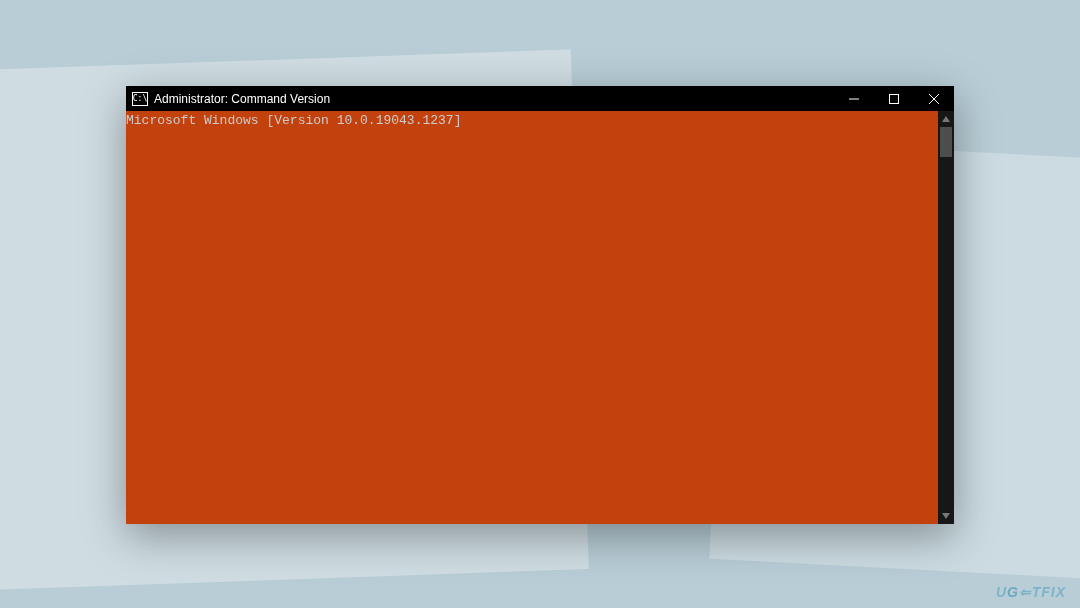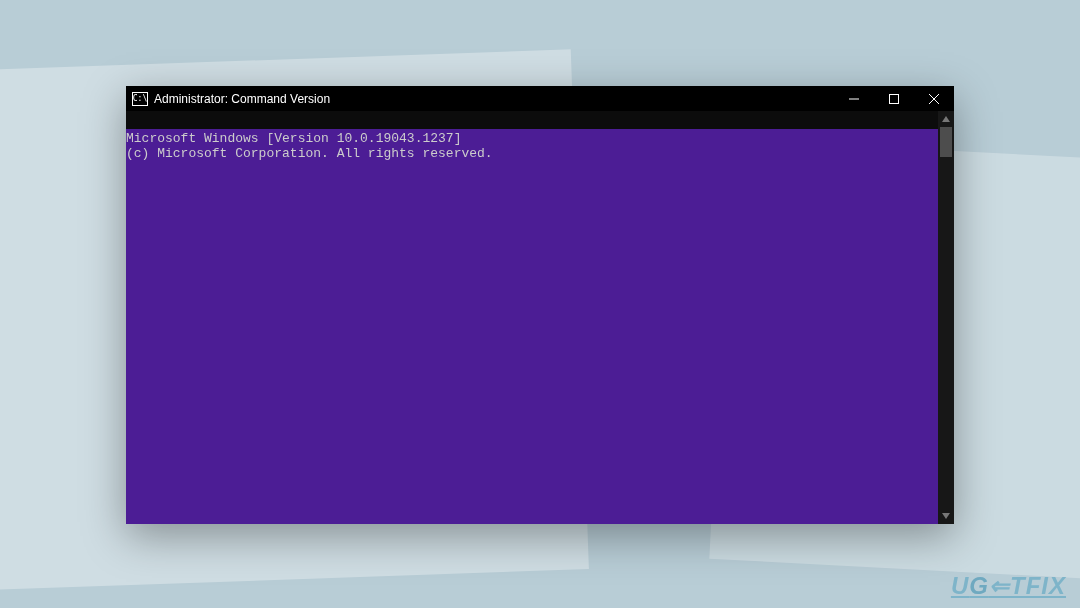--- a/index.html
+++ b/index.html
@@ -80,28 +80,27 @@
     }
     .win-btn svg { display: block; }
     .terminal-area {
       position: relative;
       flex: 1;
       display: flex;
       flex-direction: row;
     }
     .terminal {
       flex: 1;
-      background: #4c1d95;
+      background: #c2410c;
       color: #cccccc;
       font-family: Consolas, "Courier New", monospace;
       font-size: 13px;
       line-height: 15px;
       padding: 2px 0 0 0;
       white-space: pre;
-      margin-top: 18px;
     }
     .terminal .line { display: block; }
     .cursor {
       display: inline-block;
       width: 7px;
       height: 2px;
       background: #cccccc;
       vertical-align: -1px;
       margin-left: 1px;
     }
@@ -127,27 +126,26 @@
       top: 16px;
       left: 2px;
       width: 12px;
       height: 30px;
       background: #4d4d4d;
     }
     .watermark {
       position: absolute;
       right: 14px;
       bottom: 8px;
-      font-size: 24px;
+      font-size: 14px;
       font-weight: 600;
       letter-spacing: 1px;
       color: #7eb4c9;
       font-style: italic;
       font-family: "Segoe UI", Arial, sans-serif;
-      text-decoration: underline;
     }
     .watermark .g { color: #6fa9c0; }
   </style>
 </head>
 <body>
 
 <div class="bg-shape1"></div>
 <div class="bg-shape2"></div>
 
 <div class="cmd-window">
@@ -169,21 +167,21 @@
       <div class="win-btn">
         <svg width="10" height="10" viewBox="0 0 10 10">
             <line x1="0" y1="0" x2="10" y2="10" stroke="#ffffff" stroke-width="1"></line>
             <line x1="10" y1="0" x2="0" y2="10" stroke="#ffffff" stroke-width="1"></line>
           </svg>
       </div>
     </div>
   </div>
 
   <div class="terminal-area">
-    <div class="terminal"><span class="line">Microsoft Windows [Version 10.0.19043.1237]</span><span class="line">(c) Microsoft Corporation. All rights reserved.</span><span class="line"></span></div>
+    <div class="terminal"><span class="line">Microsoft Windows [Version 10.0.19043.1237]</span><span class="line"></span></div>
 
     <div class="scrollbar">
       <div class="scroll-arrow up">
         <svg width="8" height="6" viewBox="0 0 8 6">
             <polygon points="4,0 8,6 0,6" fill="#777"></polygon>
           </svg>
       </div>
       <div class="scroll-thumb"></div>
       <div class="scroll-arrow down">
         <svg width="8" height="6" viewBox="0 0 8 6">

